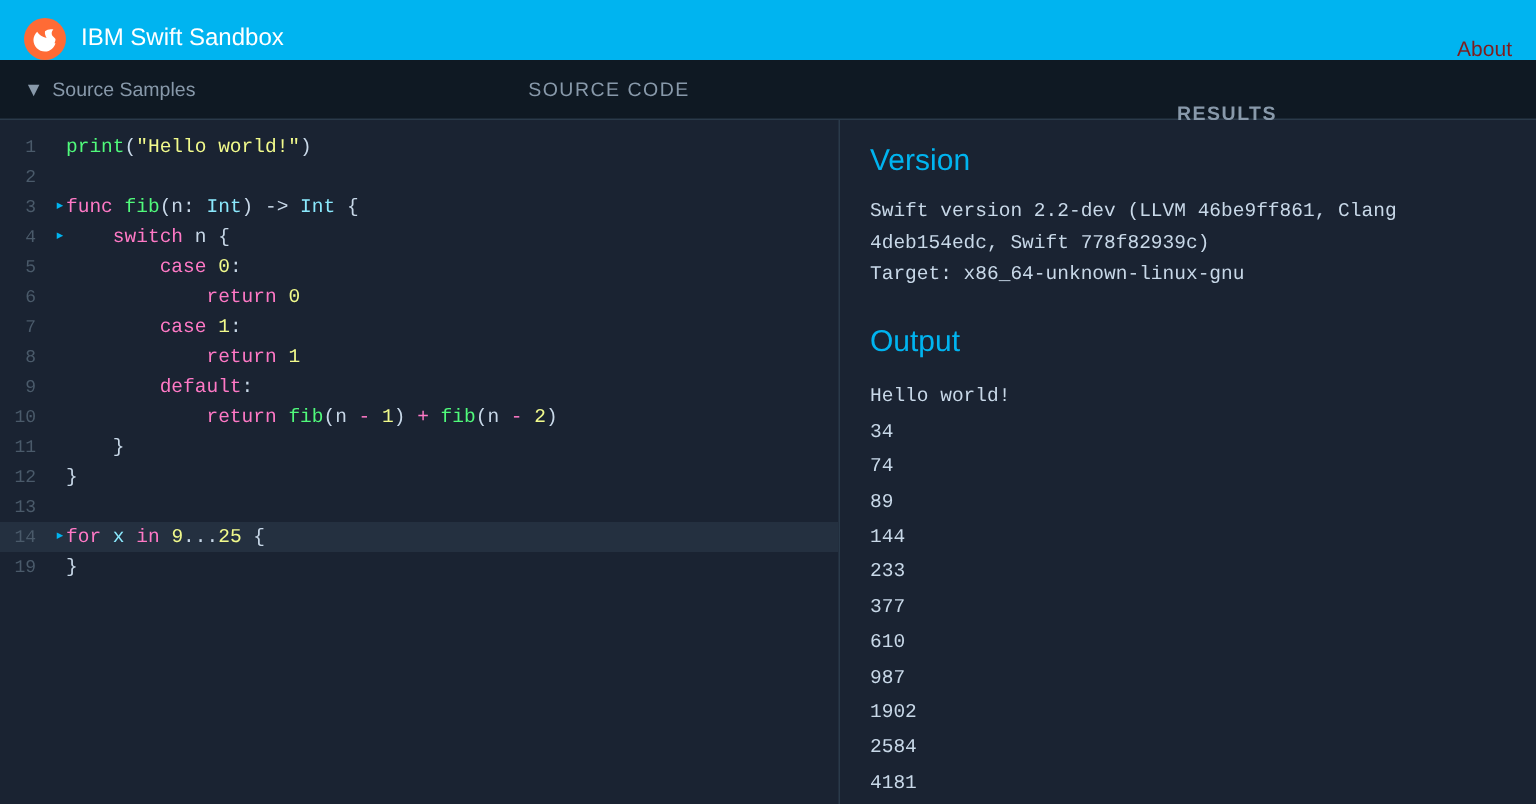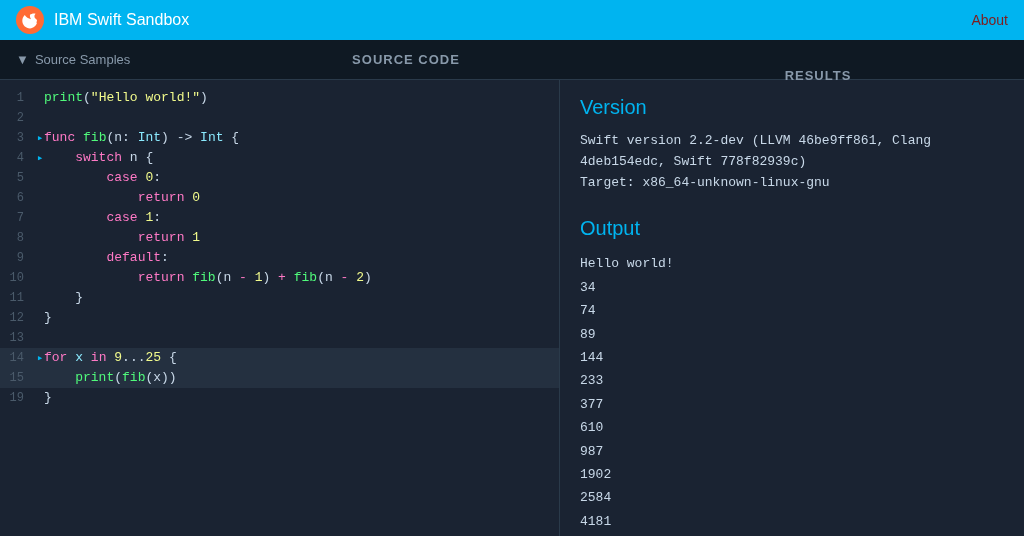--- a/index.html
+++ b/index.html
@@ -1,21 +1,21 @@
 <!DOCTYPE html>
 <html><head>
   <meta charset="utf-8">
   <style>
     * { margin: 0; padding: 0; box-sizing: border-box; }
     body { width: 1024px; height: 536px; font-family: 'Courier New', monospace; background: #1a2332; overflow: hidden; }
 
     
     #header {
       display: flex;
-      align-items: center;
+      align-items: flex-end;
       justify-content: space-between;
       background: #00b4f0;
       height: 40px;
       padding: 0 16px;
     }
     #header-left {
       display: flex;
       align-items: center;
       gap: 10px;
     }
@@ -56,21 +56,21 @@
       font-size: 13px;
       cursor: pointer;
       width: 200px;
     }
     #source-code-tab {
       flex: 1;
       text-align: center;
       color: #8899aa;
       font-family: Arial, sans-serif;
       font-size: 13px;
-      font-weight: bold;
+      font-weight: normal;
       letter-spacing: 1px;
     }
     #run-btn {
       background: #00b4f0;
       color: white;
       border: none;
       padding: 8px 32px;
       font-family: Arial, sans-serif;
       font-size: 13px;
       font-weight: bold;
@@ -277,25 +277,20 @@
       <span class="line-indicator"></span>
       <span class="line-code"></span>
     </div>
 
     <div class="code-line active-line">
       <span class="line-num">14</span>
       <span class="line-indicator" style="color:#00b4f0;">▸</span>
       <span class="line-code"><span class="kw">for</span> <span class="var">x</span> <span class="kw">in</span> <span class="num">9</span>...<span class="num">25</span> {</span>
     </div>
 
-    <div class="code-line active-line">
-      <span class="line-num">15</span>
-      <span class="line-indicator"></span>
-      <span class="line-code">    <span class="fn-call">print</span>(<span class="fn-call">fib</span>(x))</span>
-    </div>
 
     <div class="code-line">
       <span class="line-num">19</span>
       <span class="line-indicator"></span>
       <span class="line-code">}</span>
     </div>
 
   </div>
 
   <div id="results-panel">

